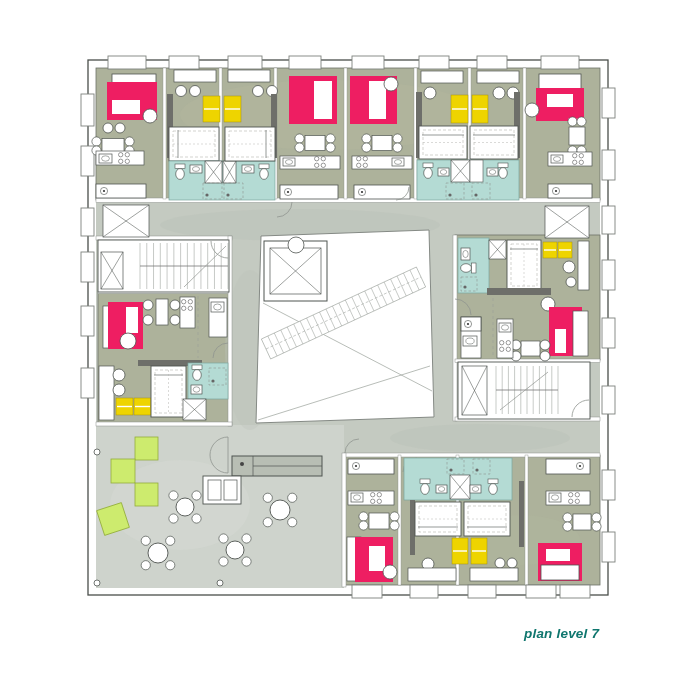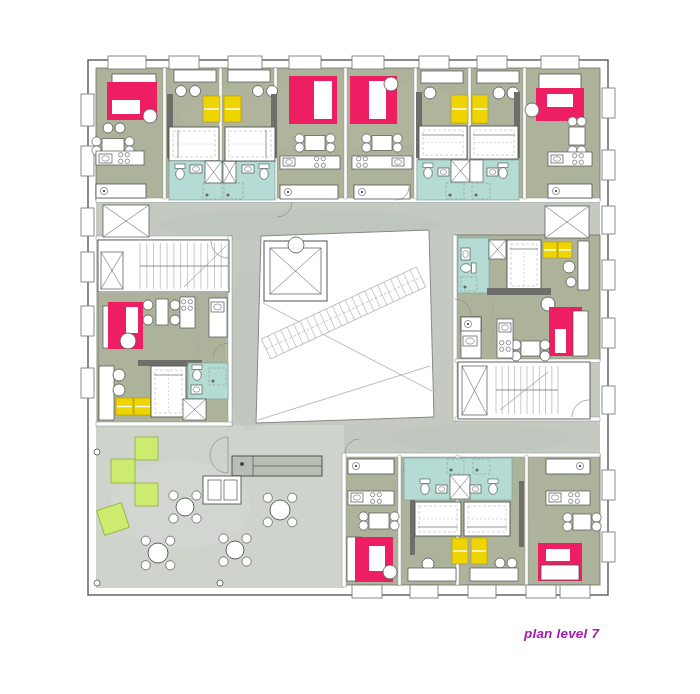--- a/index.html
+++ b/index.html
@@ -676,14 +676,14 @@
         <circle cx="235" cy="550" r="9" fill="#ffffff" stroke="#4f5450" stroke-width="0.9"></circle>
         <circle cx="223.48" cy="538.48" r="4.6" fill="#ffffff" stroke="#4f5450" stroke-width="0.7"></circle>
         <circle cx="246.52" cy="538.48" r="4.6" fill="#ffffff" stroke="#4f5450" stroke-width="0.7"></circle>
         <circle cx="223.48" cy="561.52" r="4.6" fill="#ffffff" stroke="#4f5450" stroke-width="0.7"></circle>
         <circle cx="246.52" cy="561.52" r="4.6" fill="#ffffff" stroke="#4f5450" stroke-width="0.7"></circle>
       </g>
       <circle cx="97" cy="452" r="3" fill="#ffffff" stroke="#4f5450" stroke-width="0.8"></circle>
       <circle cx="97" cy="583" r="3" fill="#ffffff" stroke="#4f5450" stroke-width="0.8"></circle>
       <circle cx="220" cy="583" r="3" fill="#ffffff" stroke="#4f5450" stroke-width="0.8"></circle>
     </svg>
-  <div class="plan-title" style="color: #a21caf;">plan level 7</div>
+  <div class="plan-title" style="color: #0f766e;">plan level 7</div>
 </div>
 
 </body></html>

